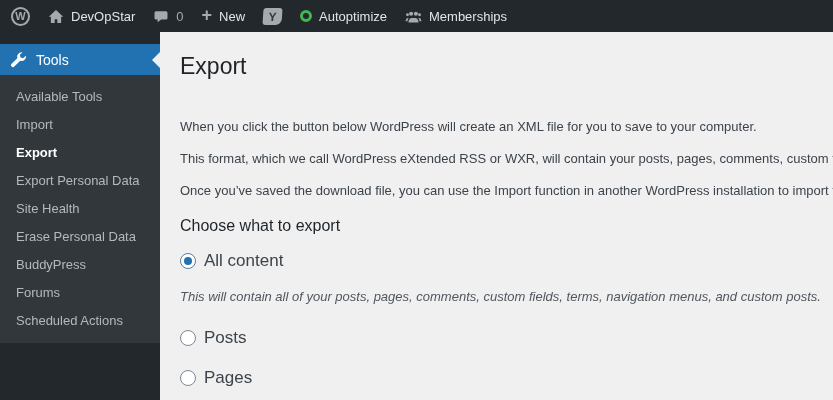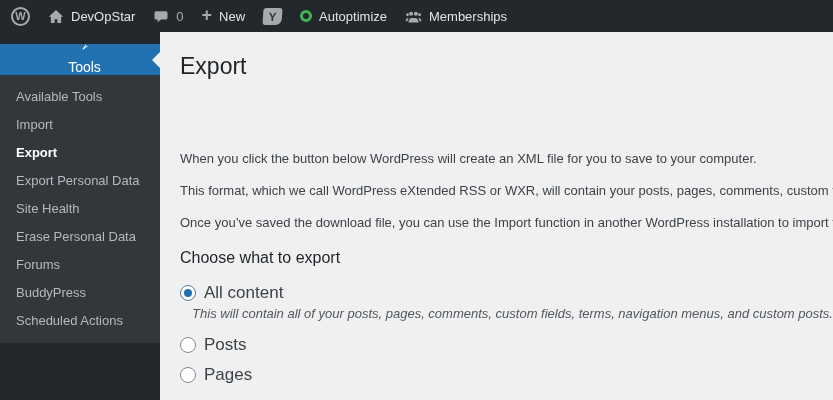--- a/index.html
+++ b/index.html
@@ -33,21 +33,21 @@
   .ao-ring { width: 12px; height: 12px; border: 3px solid #46b450; border-radius: 50%; }
 
   
   .sidebar {
     position: absolute; top: 32px; left: 0; width: 160px; height: 368px;
     background: #23282d; z-index: 20;
   }
   .menu-top {
     position: absolute; top: 12px; left: 0; right: 0; height: 31px;
     background: #2271b1; color: #fff; display: flex; align-items: center;
-    gap: 9px; padding-left: 9px; font-size: 14px; cursor: pointer; flex-direction: column;
+    gap: 9px; padding-left: 9px; font-size: 14px; cursor: pointer;
   }
   .menu-arrow {
     position: absolute; right: 0; top: 50%; transform: translateY(-50%);
     width: 0; height: 0;
     border-top: 8px solid transparent; border-bottom: 8px solid transparent;
     border-right: 8px solid #f0f0f1;
   }
   .submenu {
     position: absolute; top: 43px; left: 0; right: 0;
     background: #32373c; list-style: none; margin: 0; padding: 8px 0;
@@ -58,36 +58,36 @@
   }
   .submenu li.current { color: #fff; font-weight: bold; }
 
   
   .content {
     position: absolute; top: 32px; left: 160px; width: 673px; height: 368px;
     background: #f0f0f1; padding-left: 20px; overflow: hidden;
   }
   .content h1 { margin: 20px 0 0; font-size: 23px; font-weight: 400; color: #1d2327; line-height: 29px; }
   .intro p { margin: 13px 0 0; font-size: 13px; line-height: 19px; color: #3c434a; white-space: nowrap; }
-  .intro p:first-child { margin-top: 68px; }
+  .intro p:first-child { margin-top: 36px; }
   .content h2 { margin: 16px 0 0; font-size: 16px; font-weight: 400; color: #1d2327; line-height: 20px; }
   .options { margin-top: 16px; }
-  .option-row { display: flex; align-items: center; gap: 8px; margin-top: 13px; height: 17px; cursor: pointer; }
+  .option-row { display: flex; align-items: center; gap: 8px; margin-top: 23px; height: 17px; cursor: pointer; }
   .options .option-row:first-child { margin-top: 0; }
   .radio {
     width: 16px; height: 16px; border-radius: 50%; background: #fff;
     border: 1px solid #7e8993; display: grid; place-items: center; flex: none;
   }
   .radio.checked { border-color: #5a7da0; }
   .radio .dot { width: 8px; height: 8px; border-radius: 50%; background: #2271b1; display: none; }
   .radio.checked .dot { display: block; }
   .option-label { font-size: 17px; color: #3c434a; }
   .option-desc {
-    margin: 3px 0 0; font-size: 13px; line-height: 19px;
-    font-style: italic; color: #50575e; white-space: nowrap; text-align: right;
+    margin: 18px 0 0; font-size: 13px; line-height: 19px;
+    font-style: italic; color: #50575e; white-space: nowrap;
   }
 </style>
 </head>
 <body>
 
 <div class="adminbar">
   <div class="ab-item">
     <span class="wp-circle">W</span>
   </div>
   <div class="ab-item">
@@ -135,22 +135,22 @@
     <span>Tools</span>
     <span class="menu-arrow"></span>
   </div>
   <ul class="submenu">
       <li><span>Available Tools</span></li>
       <li><span>Import</span></li>
       <li class="current"><span>Export</span></li>
       <li><span>Export Personal Data</span></li>
       <li><span>Site Health</span></li>
       <li><span>Erase Personal Data</span></li>
+      <li><span>BuddyPress</span></li>
       <li><span>Forums</span></li>
-      <li><span>BuddyPress</span></li>
       <li><span>Scheduled Actions</span></li>
     </ul>
 </div>
 
 <div class="content">
   <h1>Export</h1>
   <div class="intro">
     <p>When you click the button below WordPress will create an XML file for you to save to your computer.</p>
     <p>This format, which we call WordPress eXtended RSS or WXR, will contain your posts, pages, comments, custom fields, categories, and tags.</p>
     <p>Once you’ve saved the download file, you can use the Import function in another WordPress installation to import the content from this site.</p>

